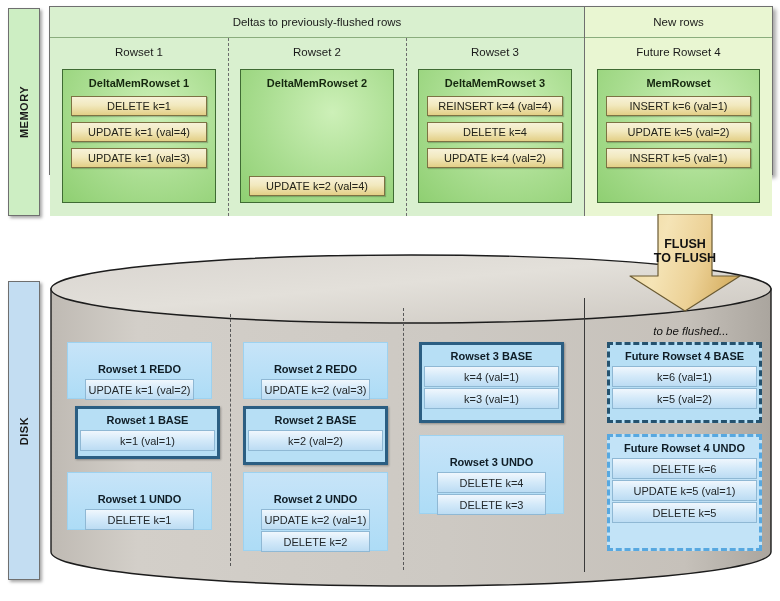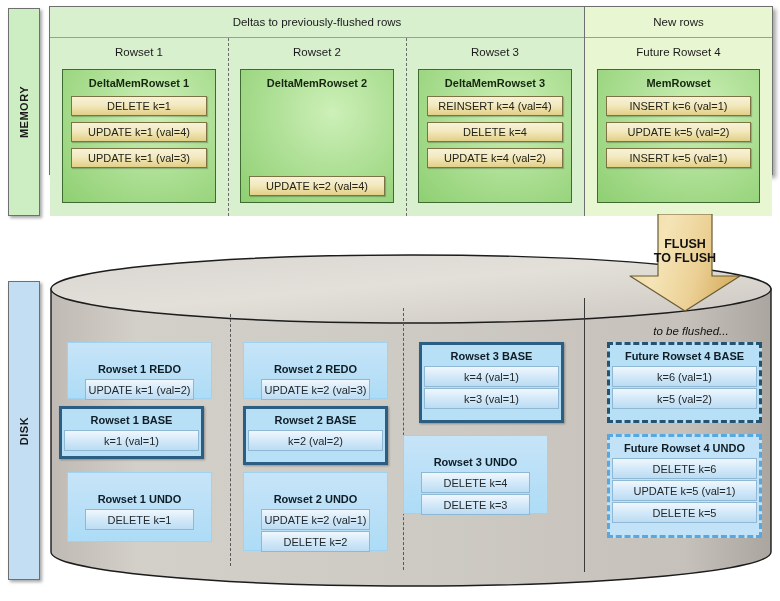--- a/index.html
+++ b/index.html
@@ -174,25 +174,25 @@
   </svg>
 
   <div class="disk-div" style="left:181px;top:62px;height:252px"></div>
   <div class="disk-div" style="left:354px;top:56px;height:262px"></div>
   <div class="disk-div-solid" style="left:535px;top:46px;height:274px"></div>
 
   <div class="dbox" style="left:18px;top:90px;width:145px;height:57px">
     <div class="dbox-title">Rowset 1 REDO</div>
     <div class="drow">UPDATE k=1 (val=2)</div>
   </div>
-  <div class="dbox base" style="left:10px;top:154px;width:145px;height:53px">
+  <div class="dbox base" style="left:26px;top:154px;width:145px;height:53px">
     <div class="dbox-title">Rowset 1 BASE</div>
     <div class="drow">k=1 (val=1)</div>
   </div>
-  <div class="dbox" style="left:18px;top:220px;width:145px;height:70px">
+  <div class="dbox" style="left:18px;top:220px;width:145px;height:58px">
     <div class="dbox-title">Rowset 1 UNDO</div>
     <div class="drow">DELETE k=1</div>
   </div>
 
   <div class="dbox" style="left:194px;top:90px;width:145px;height:57px">
     <div class="dbox-title">Rowset 2 REDO</div>
     <div class="drow">UPDATE k=2 (val=3)</div>
   </div>
   <div class="dbox base" style="left:194px;top:154px;width:145px;height:59px">
     <div class="dbox-title">Rowset 2 BASE</div>
@@ -202,32 +202,32 @@
     <div class="dbox-title">Rowset 2 UNDO</div>
     <div class="drow">UPDATE k=2 (val=1)</div>
     <div class="drow">DELETE k=2</div>
   </div>
 
   <div class="dbox base" style="left:370px;top:90px;width:145px;height:81px">
     <div class="dbox-title">Rowset 3 BASE</div>
     <div class="drow">k=4 (val=1)</div>
     <div class="drow">k=3 (val=1)</div>
   </div>
-  <div class="dbox" style="left:354px;top:183px;width:145px;height:79px">
+  <div class="dbox" style="left:370px;top:183px;width:145px;height:79px">
     <div class="dbox-title">Rowset 3 UNDO</div>
     <div class="drow">DELETE k=4</div>
     <div class="drow">DELETE k=3</div>
   </div>
 
   <div class="dbox dash-dark" style="left:558px;top:90px;width:155px;height:81px">
     <div class="dbox-title">Future Rowset 4 BASE</div>
     <div class="drow">k=6 (val=1)</div>
     <div class="drow">k=5 (val=2)</div>
   </div>
-  <div class="dbox dash-light" style="left:558px;top:182px;width:155px;height:104px">
+  <div class="dbox dash-light" style="left:558px;top:182px;width:155px;height:117px">
     <div class="dbox-title">Future Rowset 4 UNDO</div>
     <div class="drow">DELETE k=6</div>
     <div class="drow">UPDATE k=5 (val=1)</div>
     <div class="drow">DELETE k=5</div>
   </div>
 </div>
 
 <div id="to-be-flushed">to be flushed...</div>
 
 <div class="abs" id="flush-arrow">

